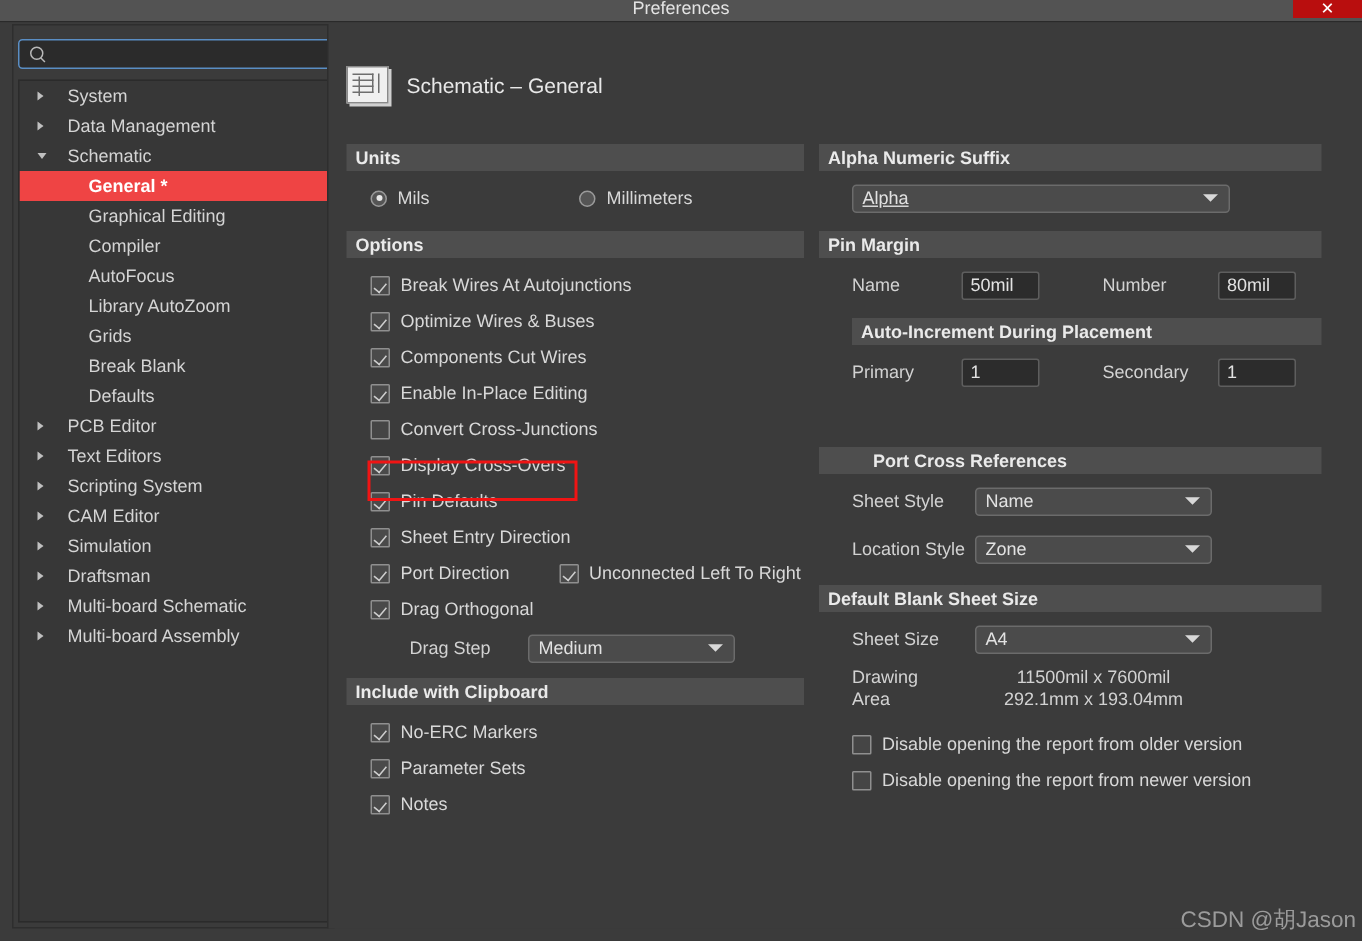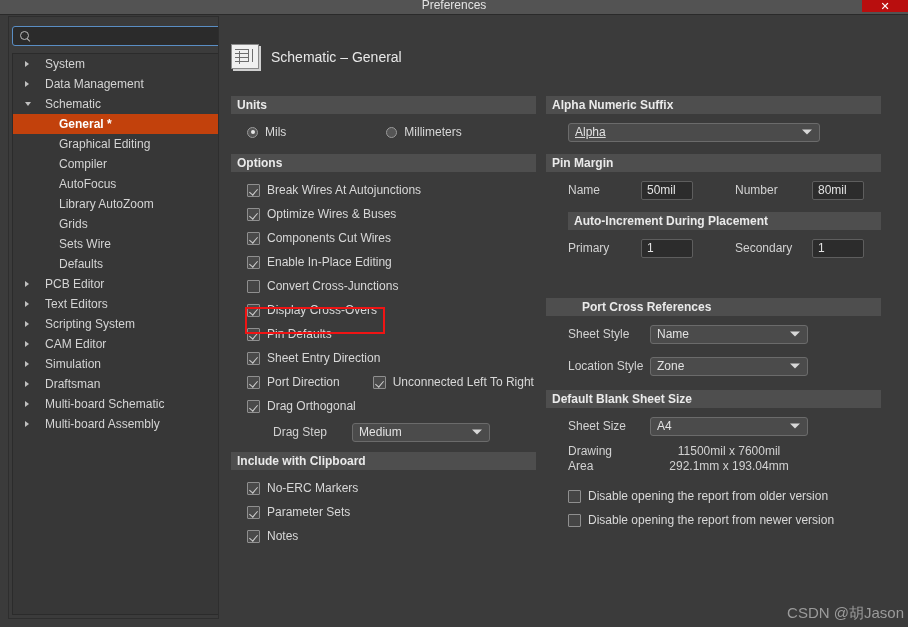--- a/index.html
+++ b/index.html
@@ -86,21 +86,21 @@
     overflow: hidden;
   }
   .tree-item {
     position: relative; height: 20px; line-height: 20px;
     font-size: 12px; color: #d4d4d4;
     white-space: nowrap; cursor: default;
     padding-left: 10px;
   }
   .tree-item.child { padding-left: 46px; }
   .tree-item.selected {
-    background: #c2410c;
+    background: #ef4444;
     color: #ffffff;
     font-weight: bold;
   }
   .tree-item.selected .tree-label { color: #ffffff; }
   .arrow {
     position: absolute; left: 12px; top: 50%;
     transform: translateY(-50%);
     width: 0; height: 0;
   }
   .arrow.collapsed {
@@ -263,21 +263,21 @@
     <div class="tree" id="tree">
         <div class="tree-item"><span class="arrow collapsed"></span><span class="tree-label">System</span></div>
         <div class="tree-item"><span class="arrow collapsed"></span><span class="tree-label">Data Management</span></div>
         <div class="tree-item"><span class="arrow expanded"></span><span class="tree-label">Schematic</span></div>
         <div class="tree-item child selected"><span class="tree-label">General *</span></div>
         <div class="tree-item child"><span class="tree-label">Graphical Editing</span></div>
         <div class="tree-item child"><span class="tree-label">Compiler</span></div>
         <div class="tree-item child"><span class="tree-label">AutoFocus</span></div>
         <div class="tree-item child"><span class="tree-label">Library AutoZoom</span></div>
         <div class="tree-item child"><span class="tree-label">Grids</span></div>
-        <div class="tree-item child"><span class="tree-label">Sets Wire</span></div>
+        <div class="tree-item child"><span class="tree-label">Break Blank</span></div>
         <div class="tree-item child"><span class="tree-label">Defaults</span></div>
         <div class="tree-item"><span class="arrow collapsed"></span><span class="tree-label">PCB Editor</span></div>
         <div class="tree-item"><span class="arrow collapsed"></span><span class="tree-label">Text Editors</span></div>
         <div class="tree-item"><span class="arrow collapsed"></span><span class="tree-label">Scripting System</span></div>
         <div class="tree-item"><span class="arrow collapsed"></span><span class="tree-label">CAM Editor</span></div>
         <div class="tree-item"><span class="arrow collapsed"></span><span class="tree-label">Simulation</span></div>
         <div class="tree-item"><span class="arrow collapsed"></span><span class="tree-label">Draftsman</span></div>
         <div class="tree-item"><span class="arrow collapsed"></span><span class="tree-label">Multi-board Schematic</span></div>
         <div class="tree-item"><span class="arrow collapsed"></span><span class="tree-label">Multi-board Assembly</span></div>
       </div>

